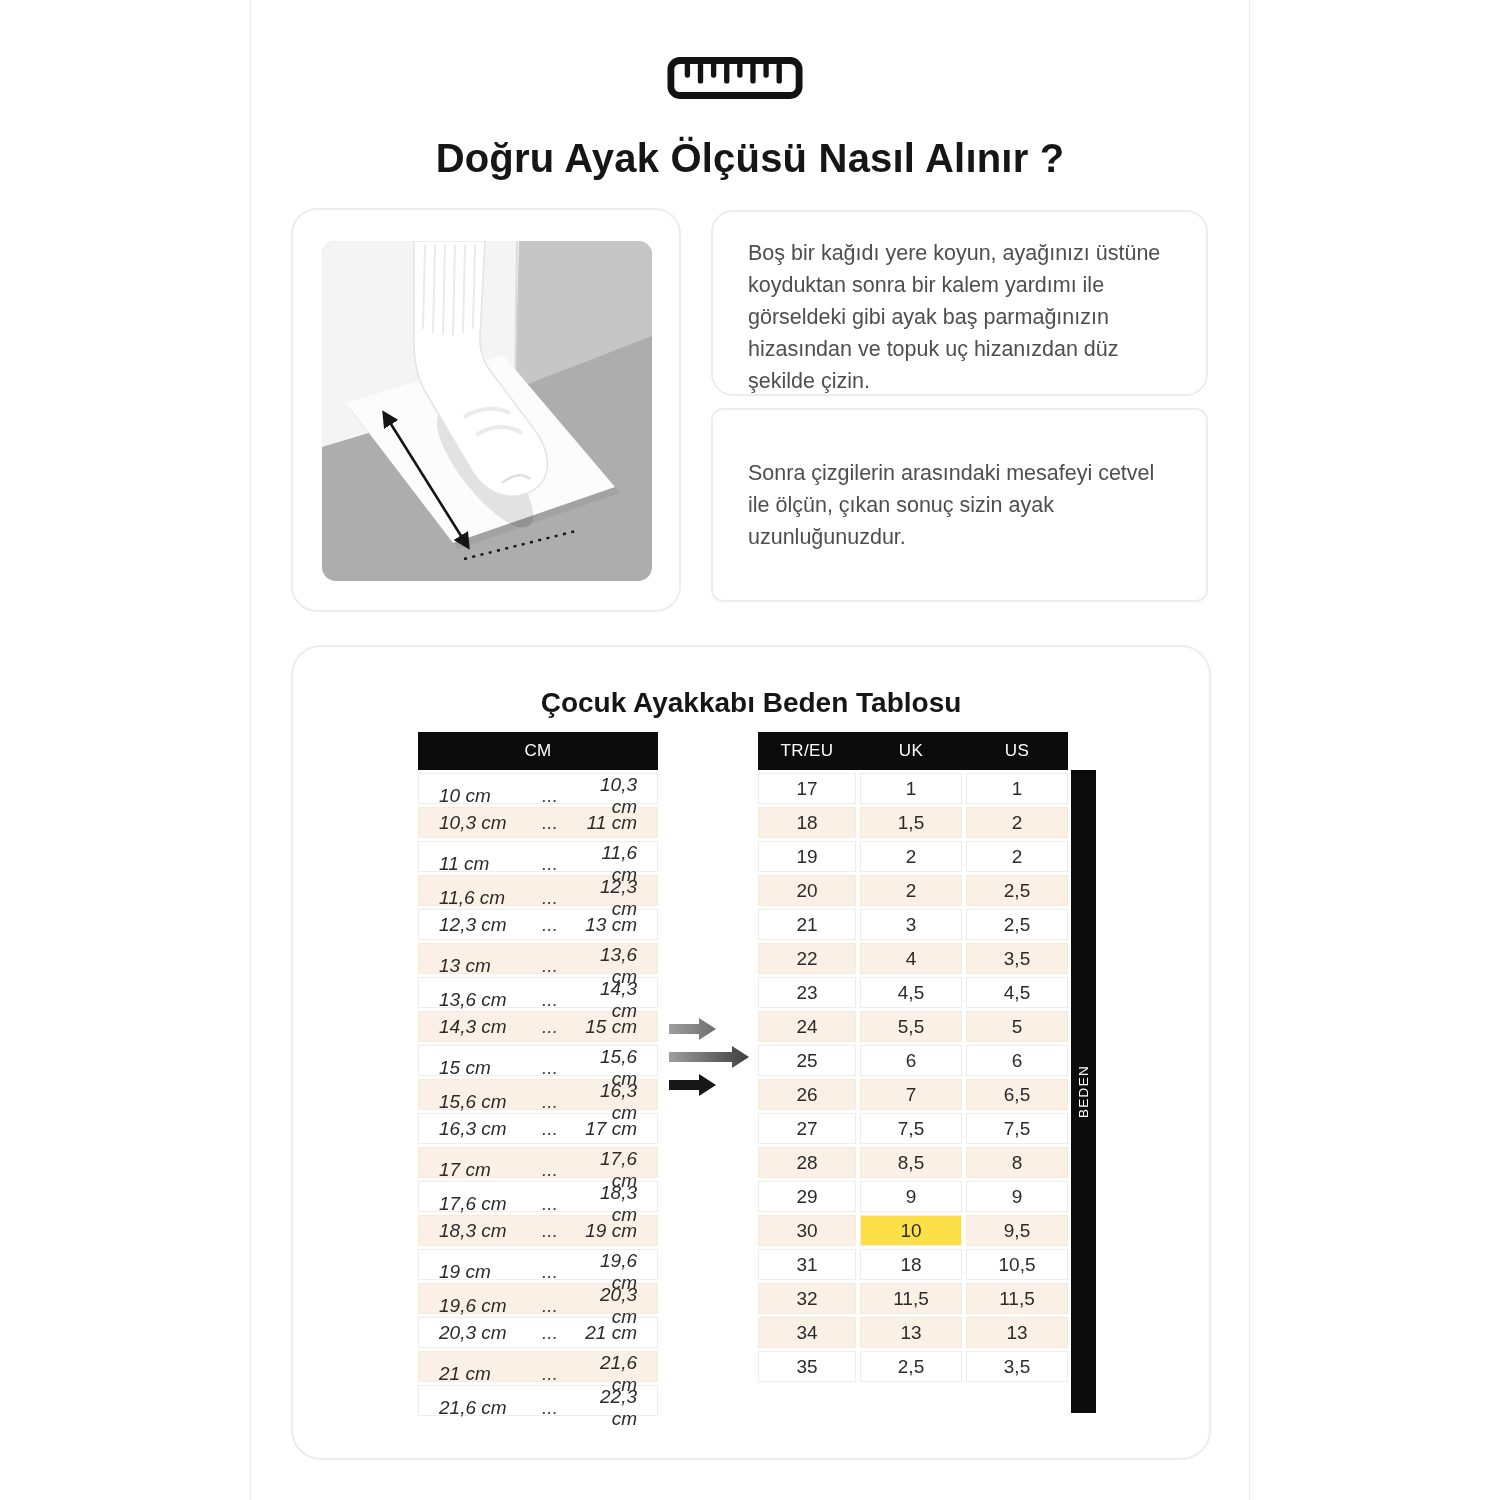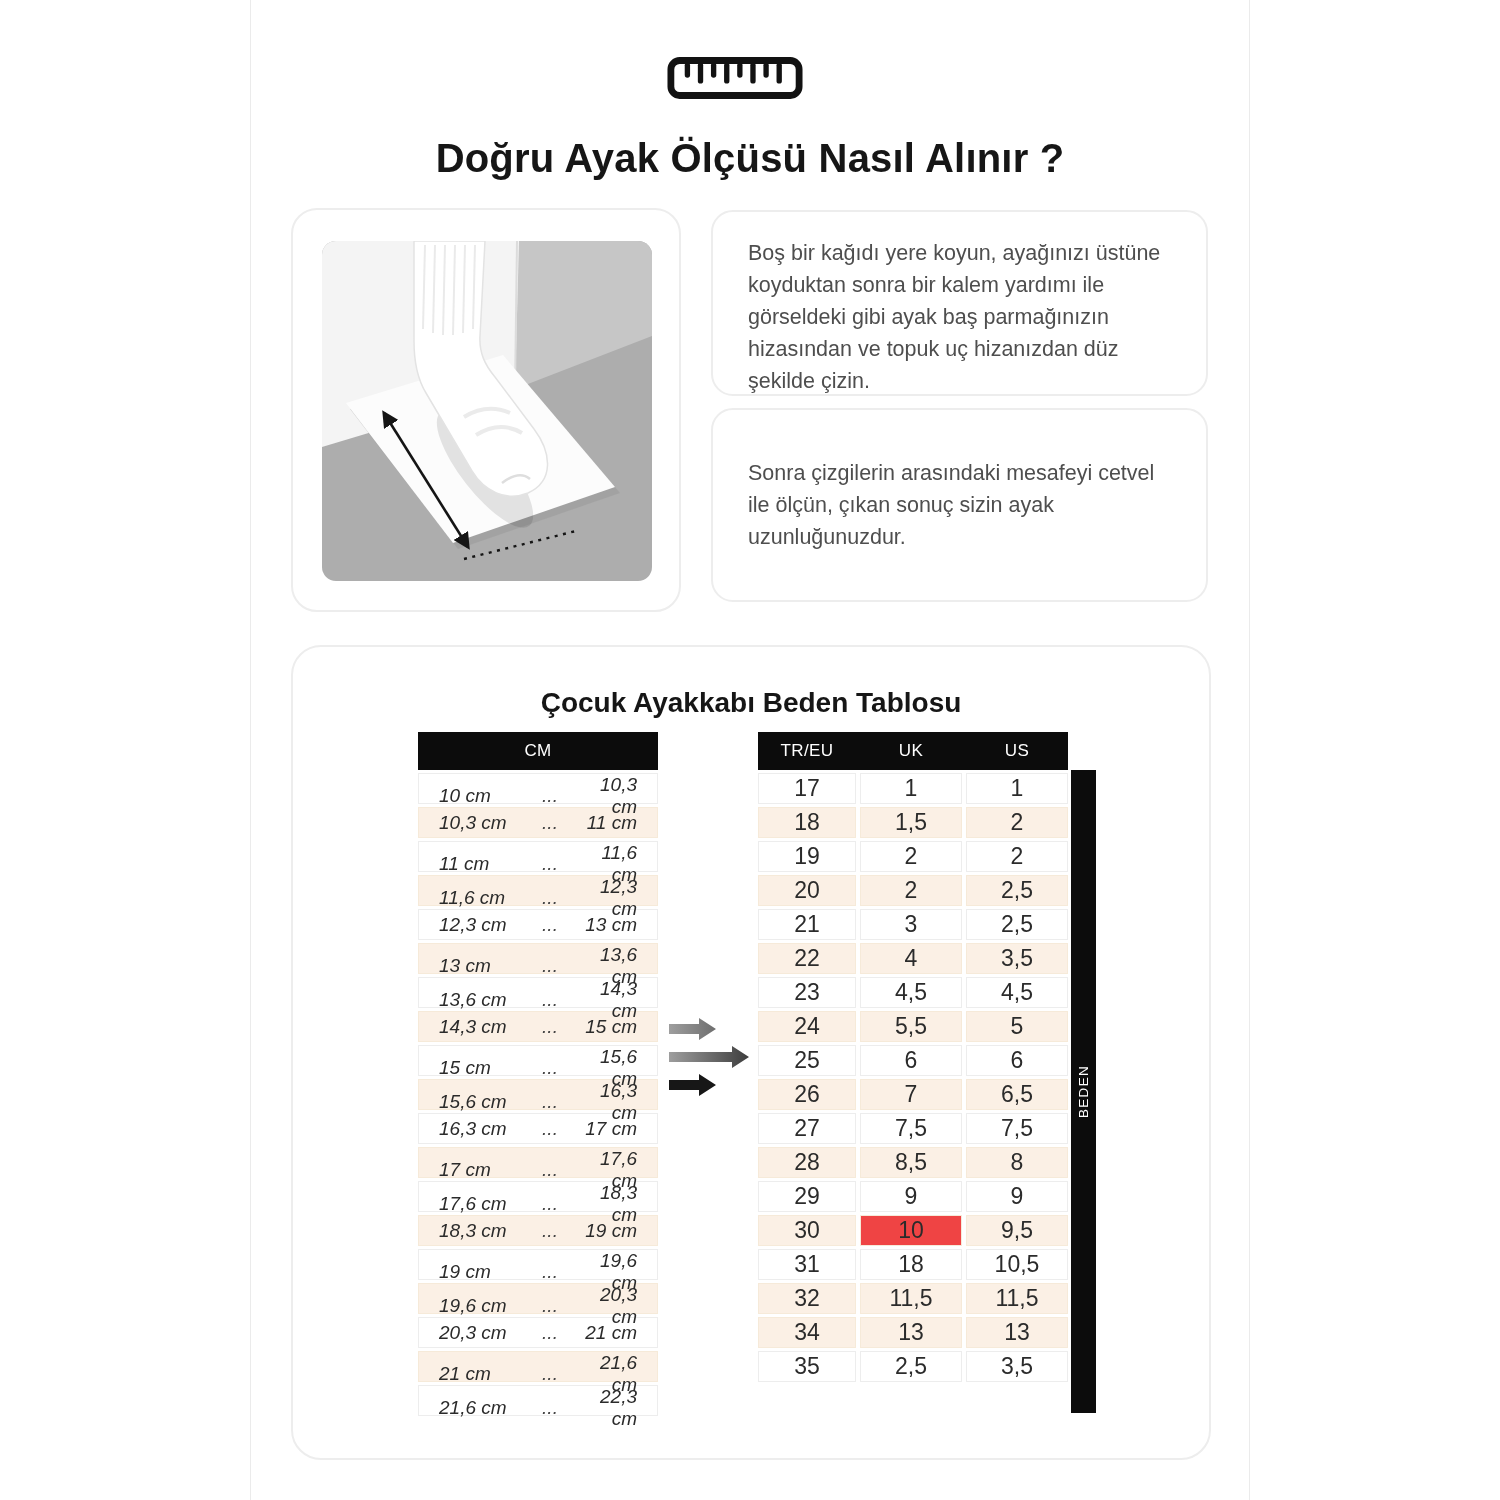--- a/index.html
+++ b/index.html
@@ -10,21 +10,21 @@
 
   .ruler { position:absolute; left:416px; top:56px; width:136px; height:44px; }
 
   .title { position:absolute; left:0; top:136px; width:100%; margin:0; text-align:center;
            font-size:40px; font-weight:700; color:#161616; letter-spacing:0.2px; }
 
   .card { position:absolute; background:#fff; border:2px solid #ededed; box-sizing:border-box; }
   .photo-card { left:40px; top:208px; width:390px; height:404px; border-radius:26px; }
   .photo { position:absolute; left:29px; top:31px; width:330px; height:340px; border-radius:14px; overflow:hidden; }
   .instr-1 { left:460px; top:210px; width:497px; height:186px; border-radius:22px; padding:25px 26px 0 35px; }
-  .instr-2 { left:460px; top:408px; width:497px; height:194px; border-radius:22px; padding:0 26px 0 35px;
+  .instr-2 { left:460px; top:408px; width:497px; height:194px; border-radius:12px; padding:0 26px 0 35px;
              display:flex; align-items:center; }
   .instr-text { margin:0; font-size:21.5px; line-height:32px; color:#4e4e4e; }
 
   .table-card { left:40px; top:645px; width:920px; height:815px; border-radius:30px; }
   .table-title { position:absolute; top:40px; left:0; width:100%; margin:0; text-align:center;
                  font-size:28px; font-weight:700; color:#161616; }
 
   .cm-table { position:absolute; left:125px; top:85px; width:240px; }
   .eu-table { position:absolute; left:465px; top:85px; width:310px; }
 
@@ -34,21 +34,21 @@
   .eu-table .thead span { text-align:center; }
 
   .trow { height:31px; margin-bottom:3px; box-sizing:border-box;font-style:italic; }
   .cmrow { display:grid; grid-template-columns:88px 46px 1fr; align-items:center; padding:0 20px;
            background:#fff; border:1px solid #ededed; font-size:19px; color:#2b2b2b; }
   .cmrow.alt { border-color:#f6ead9; }
   .c1 { text-align:left; } .csep { text-align:center; color:#444; } .c2 { text-align:right; }
 
   .eurow { display:grid; grid-template-columns:98px 102px 102px; column-gap:4px; height:31px; margin-bottom:3px; }
   .cell { display:flex; align-items:center; justify-content:center; background:#fff;
-          border:1px solid #ededed; box-sizing:border-box; font-size:23px; color:#2b2b2b; }
+          border:1px solid #ededed; box-sizing:border-box; font-size:19px; color:#2b2b2b; }
   .eurow.alt .cell { border-color:#f6ead9; }
 
   .beden-bar { position:absolute; left:778px; top:123px; width:25px; height:643px; background:#0c0c0c;
                display:flex; align-items:center; justify-content:center; }
   .beden-bar span { transform:rotate(-90deg); color:#ffffff; font-size:13.5px; letter-spacing:1.3px; white-space:nowrap; }
 
   .arrows { position:absolute; left:372px; top:366px; }
 </style>
 </head>
 <body>
@@ -309,21 +309,21 @@
               <div class="cell" style="background: rgb(251, 240, 229);">8,5</div>
               <div class="cell" style="background: rgb(251, 240, 229);">8</div>
             </div>
             <div class="eurow">
               <div class="cell">29</div>
               <div class="cell">9</div>
               <div class="cell">9</div>
             </div>
             <div class="eurow alt">
               <div class="cell" style="background: rgb(251, 240, 229);">30</div>
-              <div class="cell" style="background: #ef4444;">10</div>
+              <div class="cell" style="background: #fde047;">10</div>
               <div class="cell" style="background: rgb(251, 240, 229);">9,5</div>
             </div>
             <div class="eurow">
               <div class="cell">31</div>
               <div class="cell">18</div>
               <div class="cell">10,5</div>
             </div>
             <div class="eurow alt">
               <div class="cell" style="background: rgb(251, 240, 229);">32</div>
               <div class="cell" style="background: rgb(251, 240, 229);">11,5</div>

